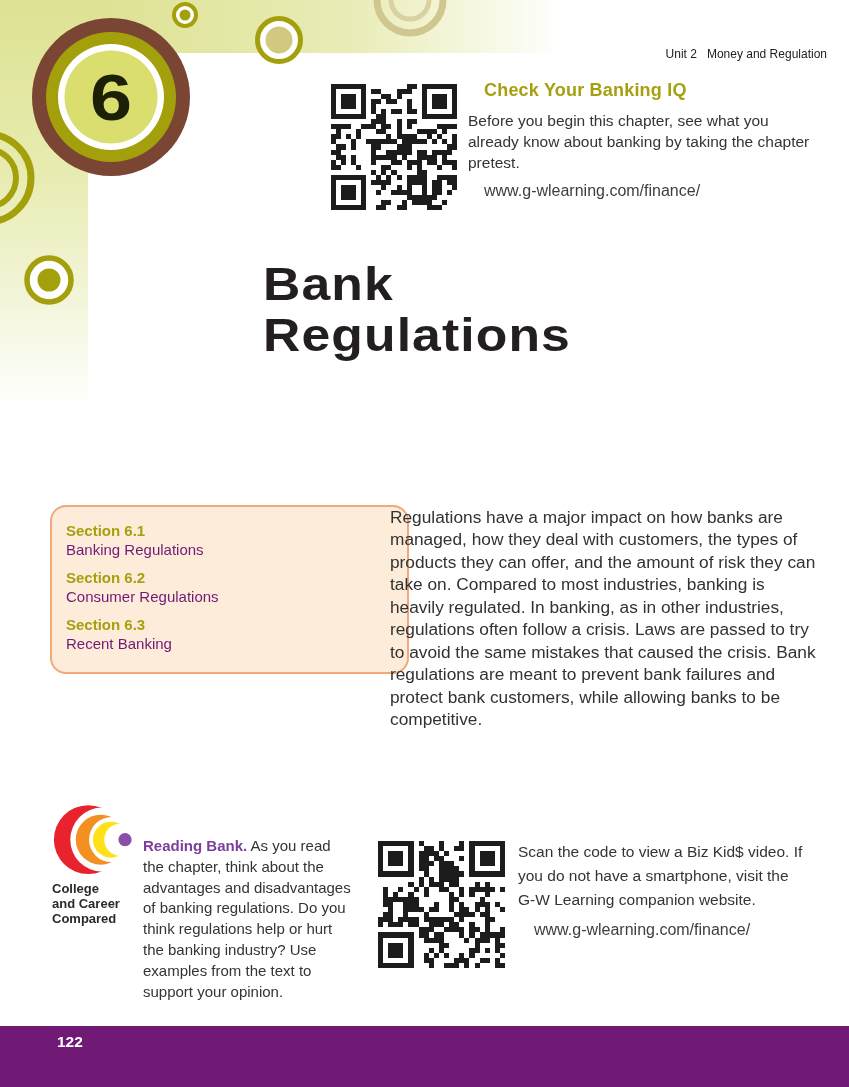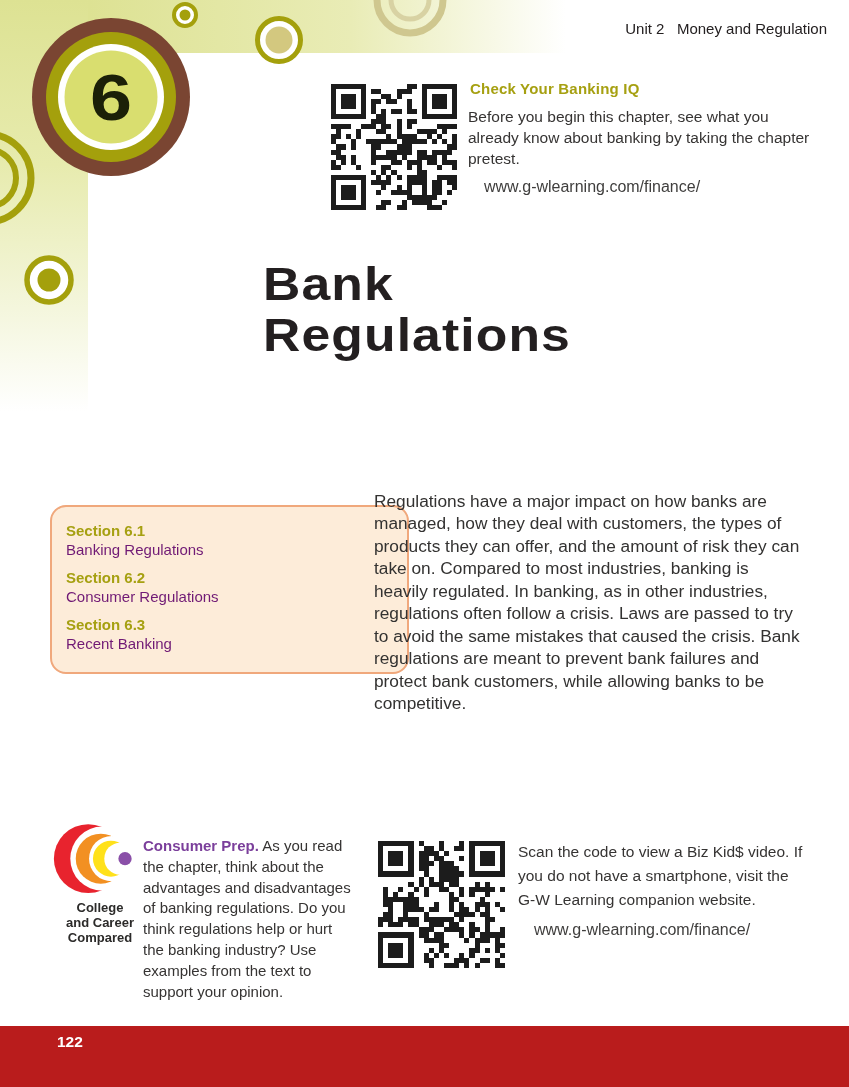--- a/index.html
+++ b/index.html
@@ -11,59 +11,59 @@
     background:linear-gradient(to bottom,#dde293 0%,#e7ebae 40%,#f4f6dd 75%,rgba(255,255,255,0) 100%);}
   .strip-top{position:absolute;left:88px;top:0;width:478px;height:53px;z-index:0;
     background:linear-gradient(to right,#dde293 0%,#e9ecb6 55%,rgba(255,255,255,0) 100%);}
 
   .decor-circles{position:absolute;left:0;top:0;z-index:1;pointer-events:none;}
 
   .chapter-num{position:absolute;left:33px;top:61px;width:156px;z-index:2;
     text-align:center;font-size:64px;font-weight:800;color:#1b2007;
     transform:scaleX(1.18);transform-origin:center;letter-spacing:0px;}
 
-  .unit-header{position:absolute;top:20px;right:22px;z-index:2;font-size:15px;
+  .unit-header{position:absolute;top:47px;right:22px;z-index:2;font-size:12px;
     color:#242021;white-space:pre;}
 
   .qr{position:absolute;z-index:2;background:#fff;}
   .qr1{left:331px;top:84px;width:126px;height:126px;}
   .qr2{left:378px;top:841px;width:127px;height:127px;}
 
   .iq-block{position:absolute;left:468px;top:80px;width:352px;z-index:2;}
-  .iq-heading{margin:0 0 10px 2px;font-size:15px;font-weight:bold;color:#a6a011;letter-spacing:0.2px;}
+  .iq-heading{margin:0 0 10px 16px;font-size:18px;font-weight:bold;color:#a6a011;letter-spacing:0.2px;}
   .iq-body{margin:0;font-size:15.5px;line-height:20.8px;color:#363433;width:348px;}
   .url{margin:9px 0 0 16px;font-size:16px;color:#3f3e3d;}
 
   .chapter-title{position:absolute;left:263px;top:258px;z-index:2;font-size:47px;
     font-weight:800;color:#231f20;line-height:51px;letter-spacing:1px;
     transform:scaleX(1.1);transform-origin:left;}
 
   .section-box{position:absolute;left:50px;top:505px;width:359px;z-index:2;
     background:#fdecd9;border:2px solid #f0a87c;border-radius:16px;
     box-sizing:border-box;padding:14px 16px 10px 14px;}
   .section-item{margin-bottom:9px;}
   .sec-label{font-size:15px;font-weight:bold;color:#a6a011;line-height:19px;}
   .sec-title{font-size:15px;color:#701a75;line-height:19px;}
 
-  .intro{position:absolute;left:374px;top:490px;width:428px;z-index:2;margin:0;
+  .intro{position:absolute;left:374px;top:490px;width:428px;z-index:2;margin:16px;
     font-size:17.3px;line-height:22.45px;color:#333231;}
 
-  .ccr{position:absolute;left:52px;top:818px;width:96px;z-index:2;text-align:center;}
+  .ccr{position:absolute;left:52px;top:799px;width:96px;z-index:2;text-align:left;}
   .ccr svg{display:block;margin:0 auto;}
   .ccr-text{margin-top:-4px;font-size:13px;font-weight:bold;color:#2b2a29;line-height:15px;}
 
   .reading-prep{position:absolute;left:143px;top:836px;width:208px;z-index:2;margin:0;
     font-size:15px;line-height:20.8px;color:#363433;}
   .rp-label{color:#7b3f9b;font-weight:bold;}
 
   .biz-block{position:absolute;left:518px;top:840px;width:287px;z-index:2;}
   .biz-body{margin:0;font-size:15.5px;line-height:24px;color:#363433;}
 
   .footer{position:absolute;left:0;top:1026px;width:849px;height:61px;z-index:3;
-    background:#b91c1c;}
+    background:#701a75;}
   .page-number{position:absolute;left:57px;top:7px;color:#ffffff;
     font-size:15.5px;font-weight:bold;}
 </style>
 </head>
 <body>
 
 <div class="page">
 
   <div class="strip-left"></div>
   <div class="strip-top"></div>
@@ -370,21 +370,21 @@
       <circle cx="92" cy="52" r="8.5" fill="#8a4fa8"></circle>
     </svg>
     <div class="ccr-text">
       <div>College</div>
       <div>and Career</div>
       <div>Compared</div>
     </div>
   </div>
 
   <p class="reading-prep">
-    <span class="rp-label">Consumer Prep.</span><span> As you read the chapter, think about the advantages and disadvantages of banking regulations. Do you think regulations help or hurt the banking industry? Use examples from the text to support your opinion.</span>
+    <span class="rp-label">Reading Bank.</span><span> As you read the chapter, think about the advantages and disadvantages of banking regulations. Do you think regulations help or hurt the banking industry? Use examples from the text to support your opinion.</span>
   </p>
 
   <svg class="qr qr2" id="qr2" viewBox="0 0 25 25">
       <g fill="#1c1c1c" shape-rendering="crispEdges">
         <rect x="8" y="0" width="1" height="1"></rect>
         <rect x="12" y="0" width="1" height="1"></rect>
         <rect x="16" y="0" width="1" height="1"></rect>
         <rect x="9" y="1" width="1" height="1"></rect>
         <rect x="10" y="1" width="1" height="1"></rect>
         <rect x="12" y="1" width="1" height="1"></rect>

